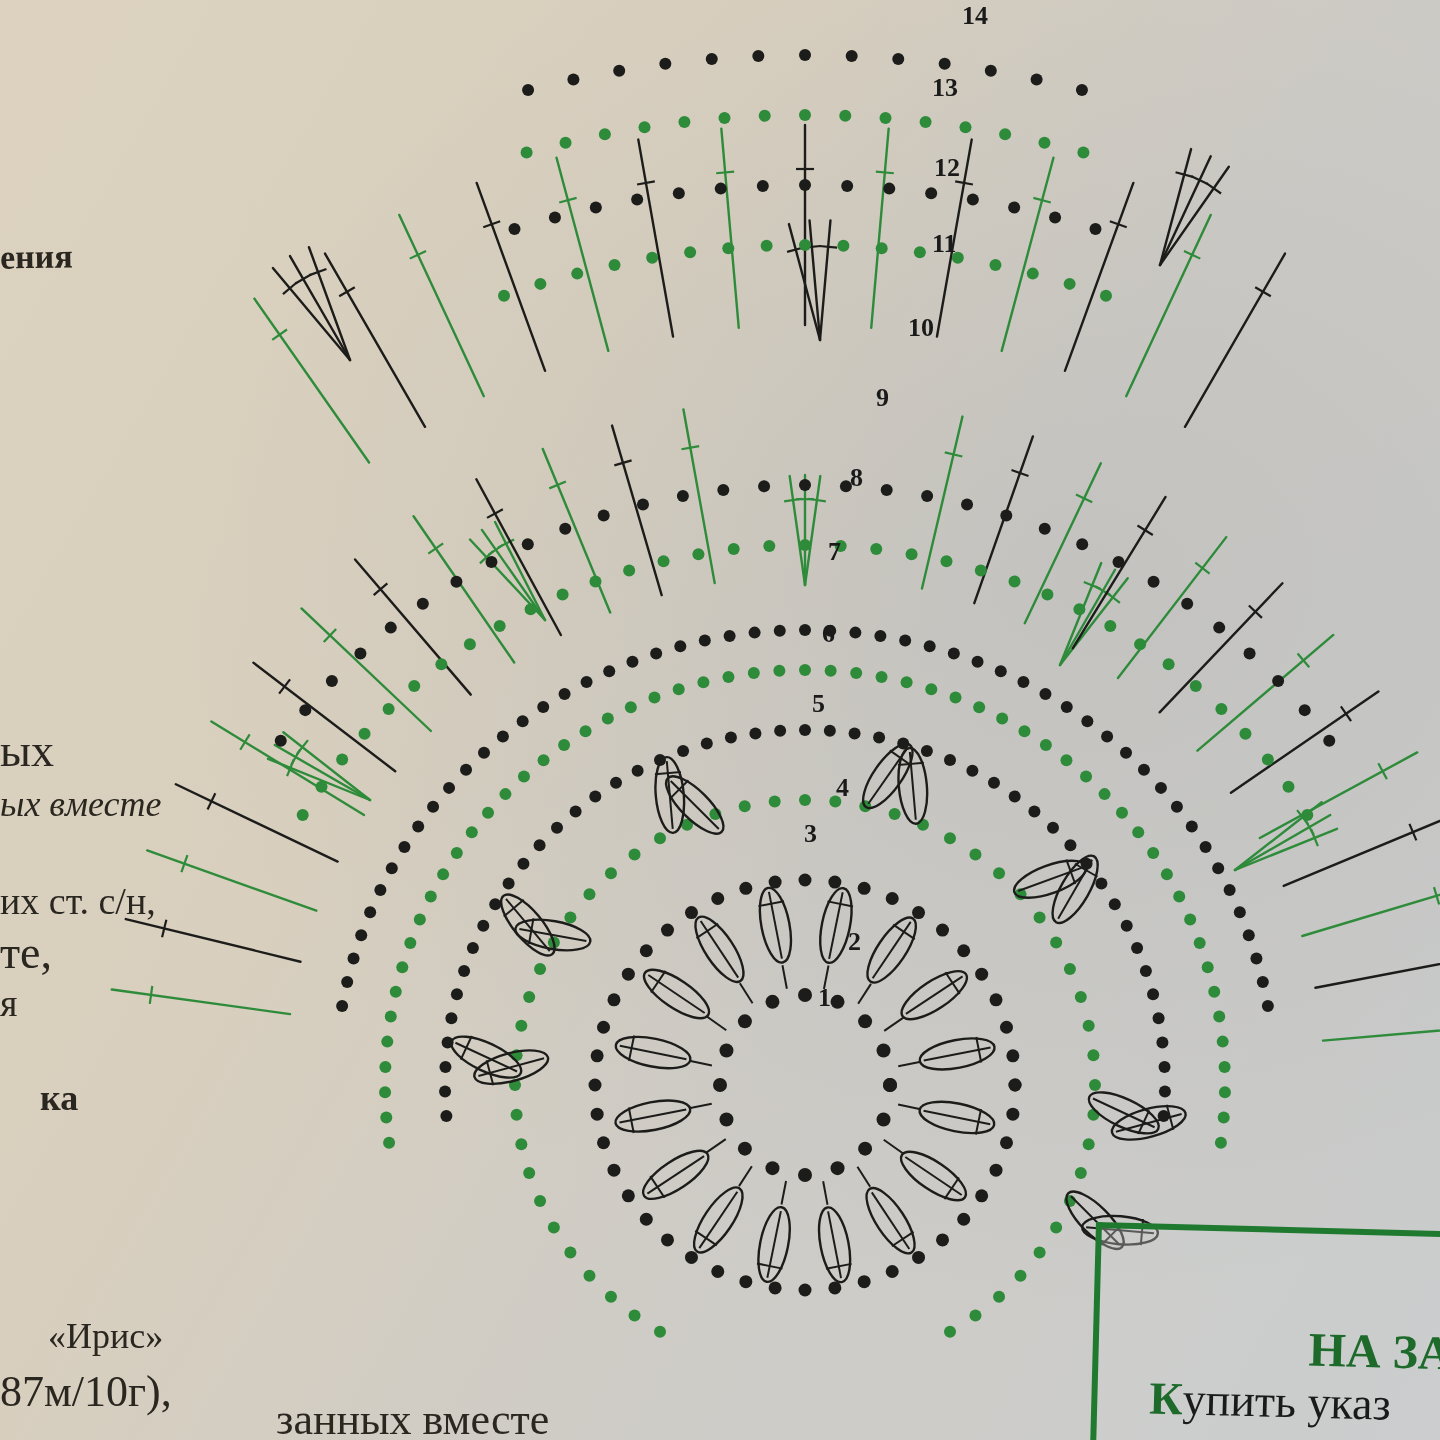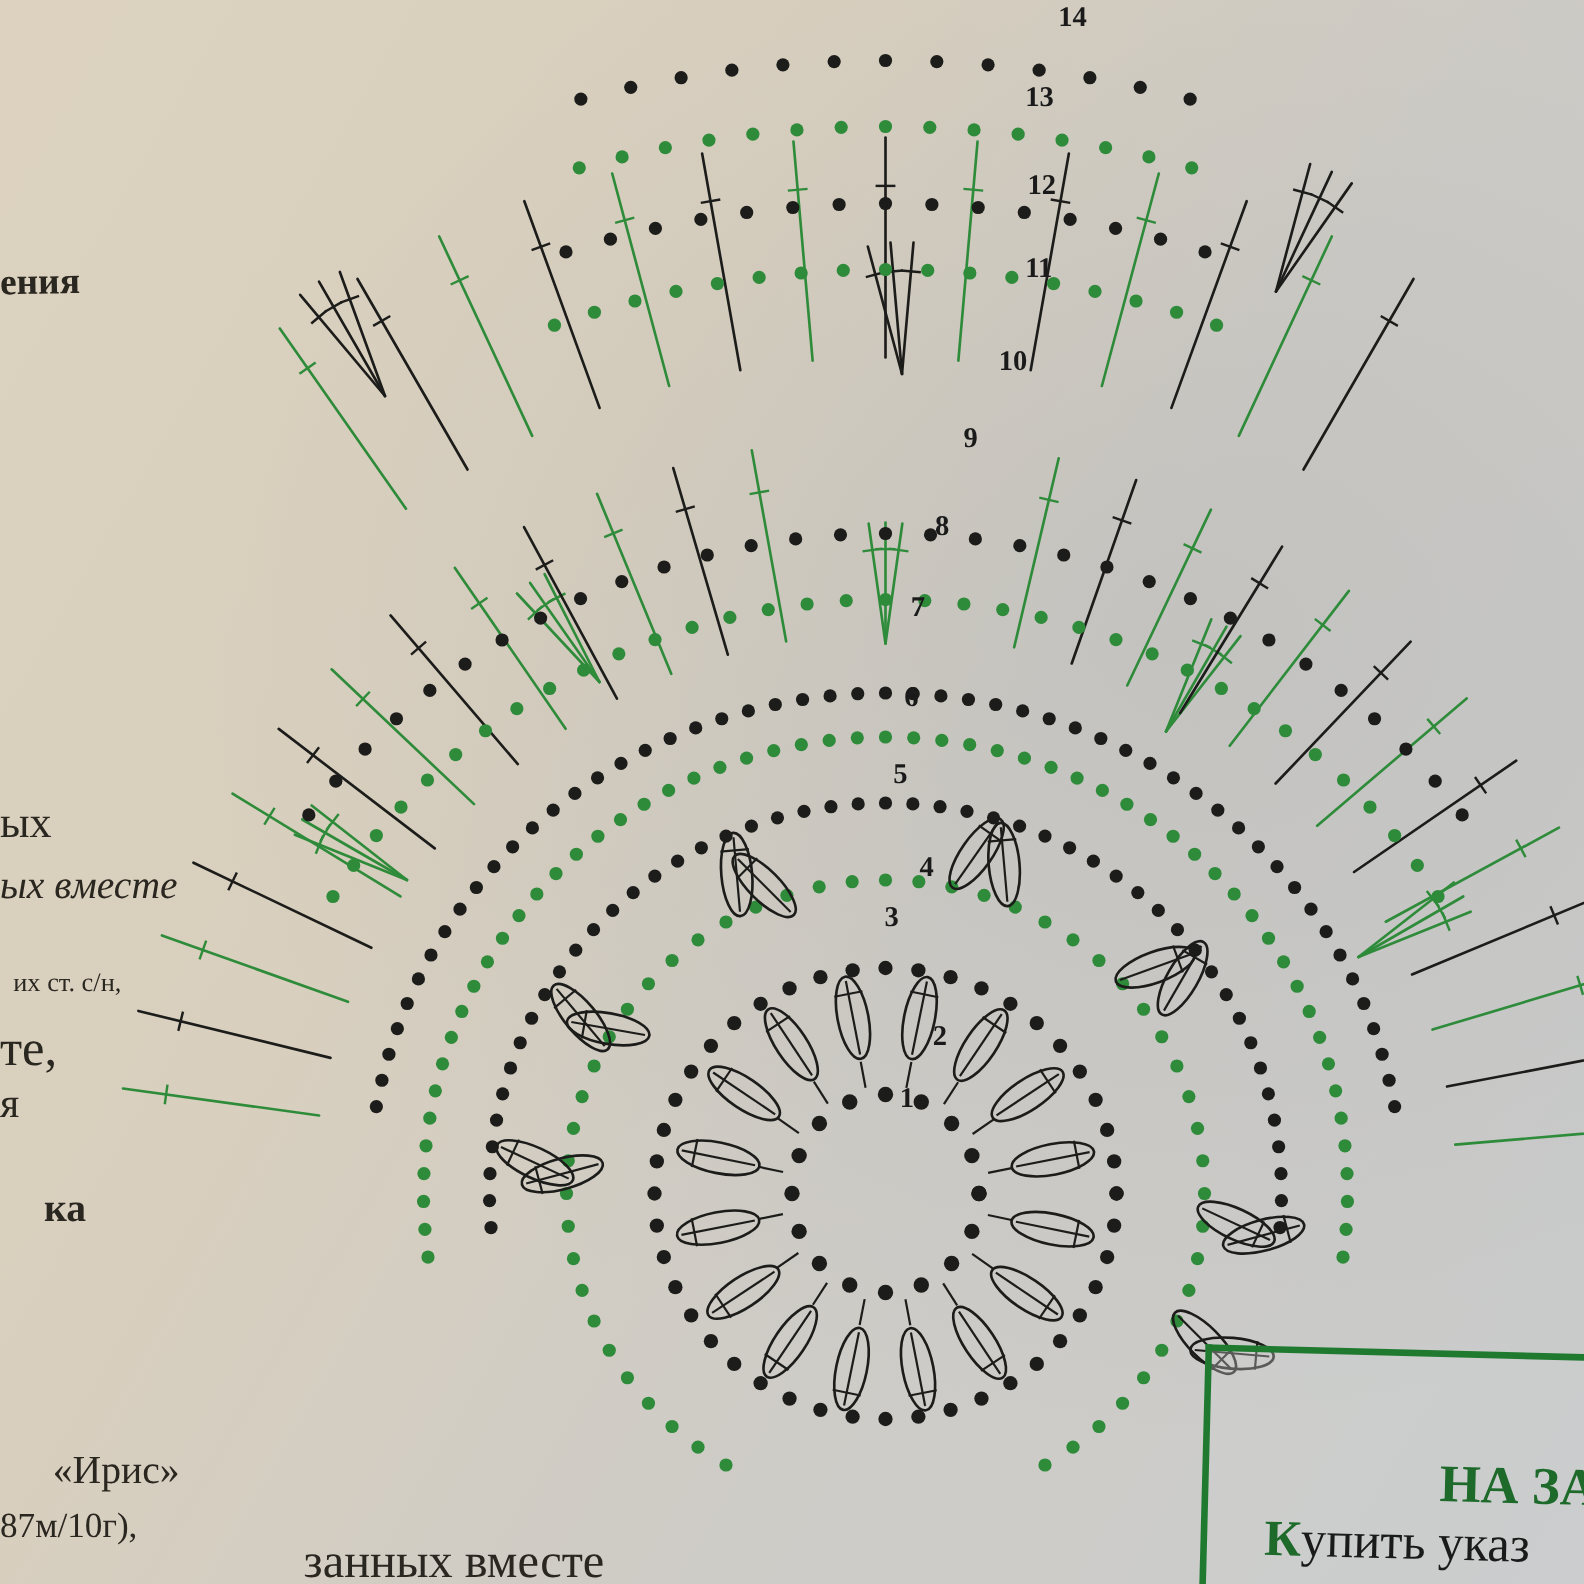--- a/index.html
+++ b/index.html
@@ -5,28 +5,28 @@
   html,body{margin:0;padding:0;}
   body{width:1440px;height:1440px;overflow:hidden;position:relative;
        font-family:"Liberation Serif","DejaVu Serif",serif;
        background:linear-gradient(120deg,#dcd2bf 0%,#d8cfbe 35%,#cfccc6 60%,#c9cbcc 100%);}
   .paper-shade{position:absolute;inset:0;
        background:radial-gradient(ellipse at 75% 40%,rgba(160,165,170,0.25),rgba(0,0,0,0) 60%);
        pointer-events:none;}
   svg#chart{position:absolute;left:0;top:0;}
   .frag{position:absolute;color:#2a2620;white-space:nowrap;line-height:1;}
   #frag-heading{left:0;top:240px;font-size:34px;font-weight:bold;transform:rotate(-1deg);}
-  #frag-l1{left:0;top:728px;font-size:40px;}
+  #frag-l1{left:0;top:728px;font-size:46px;}
   #frag-l2{left:0;top:786px;font-size:36px;font-style:italic;}
-  #frag-l3{left:12px;top:882px;font-size:24px;}
+  #frag-l3{left:0;top:882px;font-size:38px;}
   #frag-l4{left:0;top:930px;font-size:46px;}
   #frag-l5{left:0;top:984px;font-size:38px;}
   #frag-l6{left:0;top:1080px;font-size:36px;font-weight:bold;padding-left:40px;}
   #frag-iris{left:48px;top:1318px;font-size:36px;}
-  #frag-yarn{left:0;top:1370px;font-size:32px;}
+  #frag-yarn{left:0;top:1370px;font-size:44px;}
   #frag-knit{left:276px;top:1398px;font-size:44px;}
   .info-box{position:absolute;left:1096px;top:1222px;width:380px;height:240px;
        border:6px solid #1f7a30;border-right:none;border-bottom:none;background:rgba(205,208,210,0.35);
        transform:rotate(1.5deg);transform-origin:left top;}
   #box-title{position:absolute;left:210px;top:88px;font-size:48px;font-weight:bold;color:#1d6a2b;}
   #box-text{position:absolute;left:52px;top:142px;font-size:46px;color:#1a1a1a;}
   #box-text .cap{color:#1d6a2b;font-weight:bold;}
   #box-text2{position:absolute;left:52px;top:196px;font-size:46px;color:#1a1a1a;}
   .rownum{font-family:"Liberation Serif",serif;font-weight:bold;font-size:26px;fill:#1a1a1a;}
 </style>

